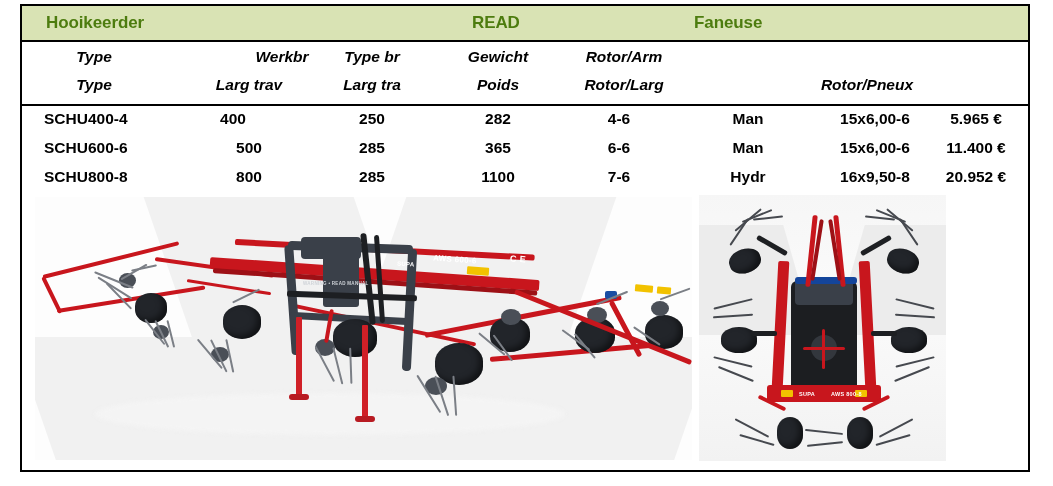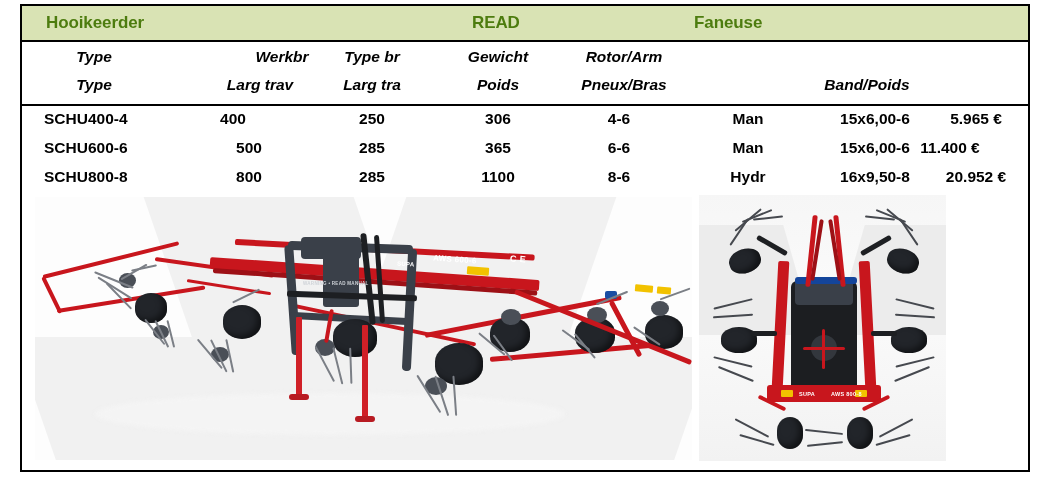--- a/index.html
+++ b/index.html
@@ -239,57 +239,57 @@
 
     <div class="head-block">
 
       <div class="hc hrow1" style="left:72px;">Type</div>
       <div class="hc hrow1" style="left:228px;margin-left:32px;">Werkbr</div>
       <div class="hc hrow1" style="left:350px;">Type br</div>
       <div class="hc hrow1" style="left:476px;">Gewicht</div>
       <div class="hc hrow1" style="left:602px;">Rotor/Arm</div>
 
       <div class="hc hrow2" style="left:72px;">Type</div>
-      <div class="hc hrow2" style="left:238px;">Larg trav</div>
+      <div class="hc hrow2" style="left:227px;">Larg trav</div>
       <div class="hc hrow2" style="left:350px;">Larg tra</div>
       <div class="hc hrow2" style="left:476px;">Poids</div>
-      <div class="hc hrow2" style="left:602px;">Pneux/Bras</div>
-      <div class="hc hrow2" style="left:845px;">Band/Poids</div>
+      <div class="hc hrow2" style="left:602px;">Rotor/Larg</div>
+      <div class="hc hrow2" style="left:845px;">Rotor/Pneux</div>
     </div>
 
     <div class="data-block">
 
       <div class="data-row">
         <div class="dc left-al" style="left:22px;">SCHU400-4</div>
         <div class="dc" style="left:211px;">400</div>
         <div class="dc" style="left:350px;">250</div>
-        <div class="dc" style="left:476px;">306</div>
+        <div class="dc" style="left:476px;">282</div>
         <div class="dc" style="left:597px;">4-6</div>
         <div class="dc" style="left:726px;">Man</div>
         <div class="dc" style="left:853px;">15x6,00-6</div>
         <div class="dc" style="left:954px;">5.965 €</div>
       </div>
 
       <div class="data-row">
         <div class="dc left-al" style="left:22px;">SCHU600-6</div>
         <div class="dc" style="left:227px;">500</div>
         <div class="dc" style="left:350px;">285</div>
         <div class="dc" style="left:476px;">365</div>
         <div class="dc" style="left:597px;">6-6</div>
         <div class="dc" style="left:726px;">Man</div>
         <div class="dc" style="left:853px;">15x6,00-6</div>
-        <div class="dc" style="left:928px;text-align:right;">11.400 €</div>
+        <div class="dc" style="left:954px;text-align:right;">11.400 €</div>
       </div>
 
       <div class="data-row">
         <div class="dc left-al" style="left:22px;">SCHU800-8</div>
         <div class="dc" style="left:227px;">800</div>
         <div class="dc" style="left:350px;">285</div>
         <div class="dc" style="left:476px;">1100</div>
-        <div class="dc" style="left:597px;">8-6</div>
+        <div class="dc" style="left:597px;">7-6</div>
         <div class="dc" style="left:726px;">Hydr</div>
         <div class="dc" style="left:853px;">16x9,50-8</div>
         <div class="dc" style="left:954px;">20.952 €</div>
       </div>
 
     </div>
 
     <div class="photo-area">
 
       <div class="photo-main">

